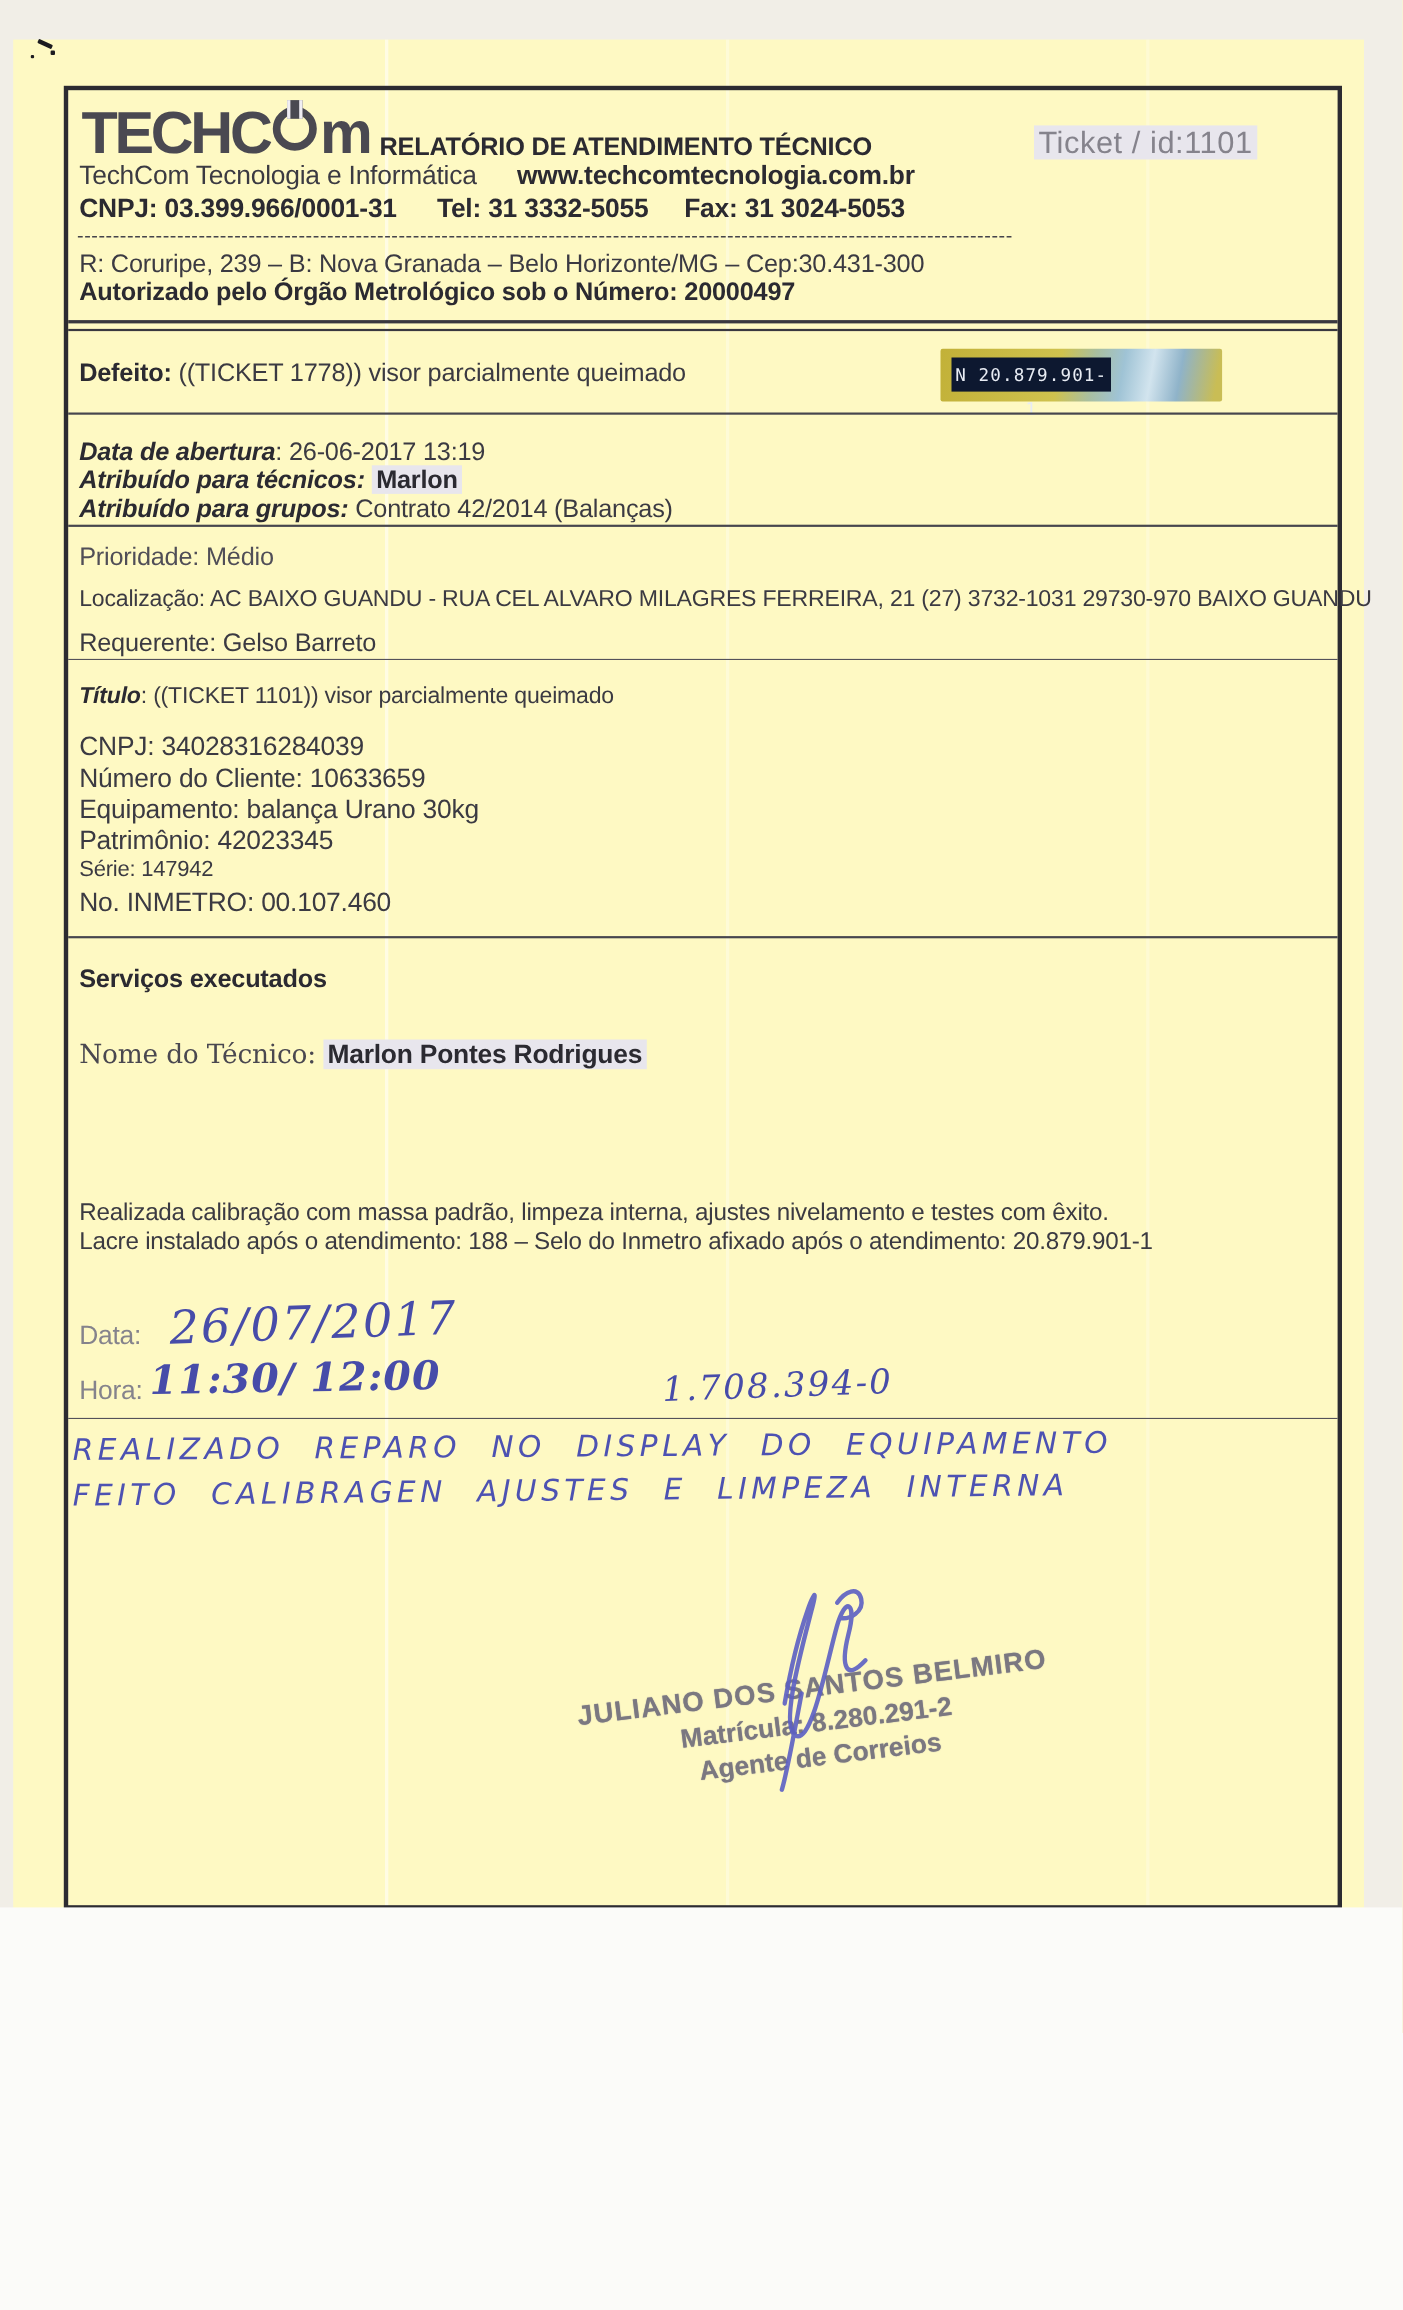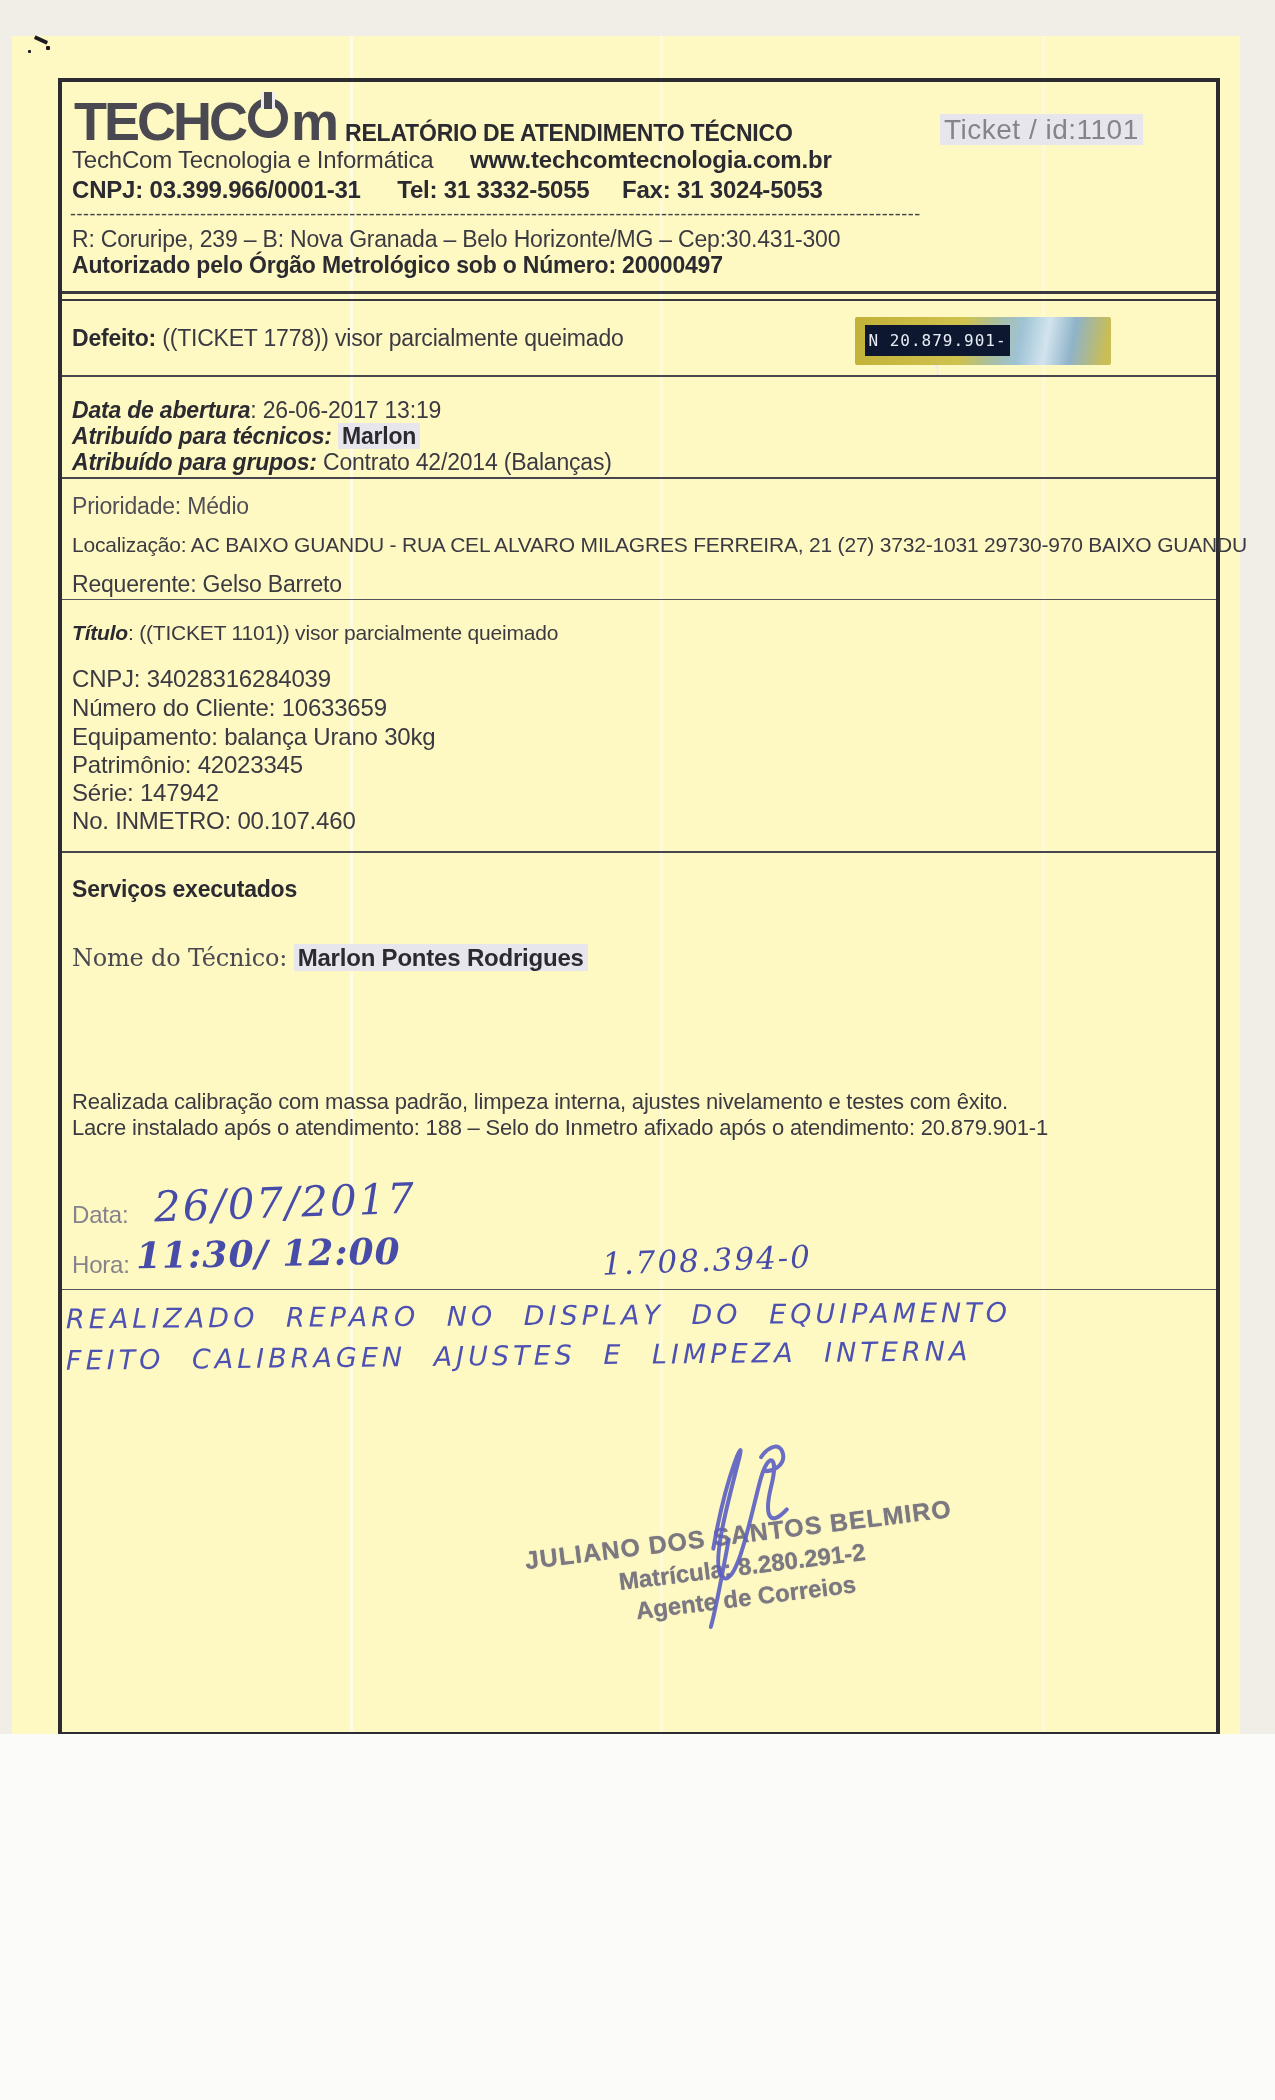--- a/index.html
+++ b/index.html
@@ -128,21 +128,21 @@
     <div class="hr hr-thin" style="top:517px"></div>
 
     <div class="t" style="left:10px;top:539px;font-size:21px">
       <span class="bi">Título</span><span>: ((TICKET 1101)) visor parcialmente queimado</span>
     </div>
 
     <div class="t" style="left:10px;top:583px;font-size:24px">CNPJ: 34028316284039</div>
     <div class="t" style="left:10px;top:612px;font-size:24px">Número do Cliente: 10633659</div>
     <div class="t" style="left:10px;top:641px;font-size:24px">Equipamento: balança Urano 30kg</div>
     <div class="t" style="left:10px;top:669px;font-size:24px">Patrimônio: 42023345</div>
-    <div class="t" style="left:10px;top:697px;font-size:24px">Série: 147942</div>
+    <div class="t" style="left:10px;top:697px;font-size:20px">Série: 147942</div>
     <div class="t" style="left:10px;top:725px;font-size:24px">No. INMETRO: 00.107.460</div>
 
     <div class="hr" style="top:769px"></div>
 
     <div class="t b" style="left:10px;top:794px">Serviços executados</div>
 
     <div class="t" style="left:10px;top:862px;font-size:24px">
       <span class="serif-label">Nome do Técnico:</span>
       <span class="b hl">Marlon Pontes Rodrigues</span>
     </div>

